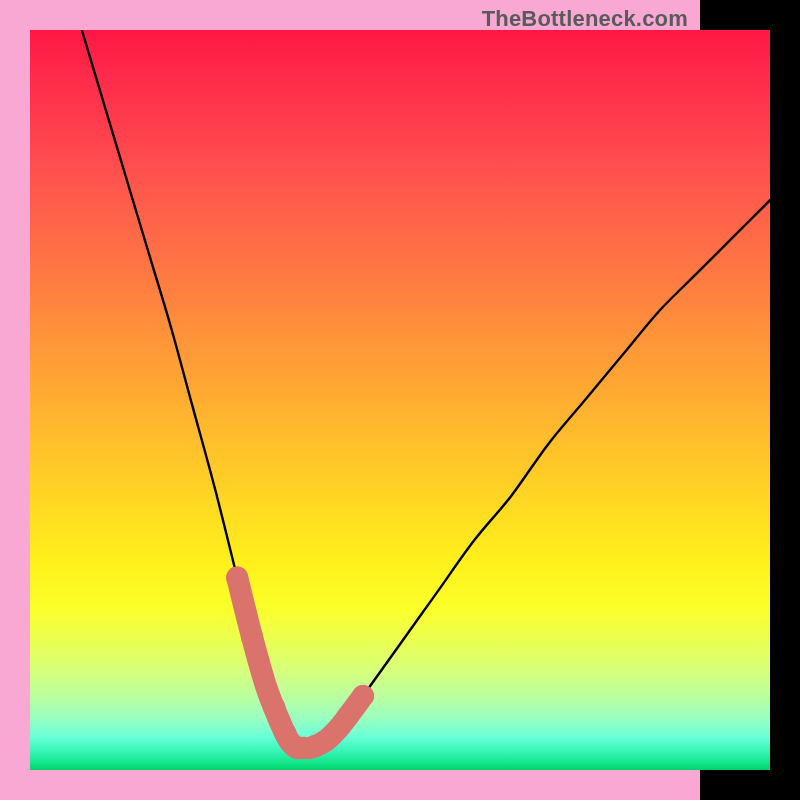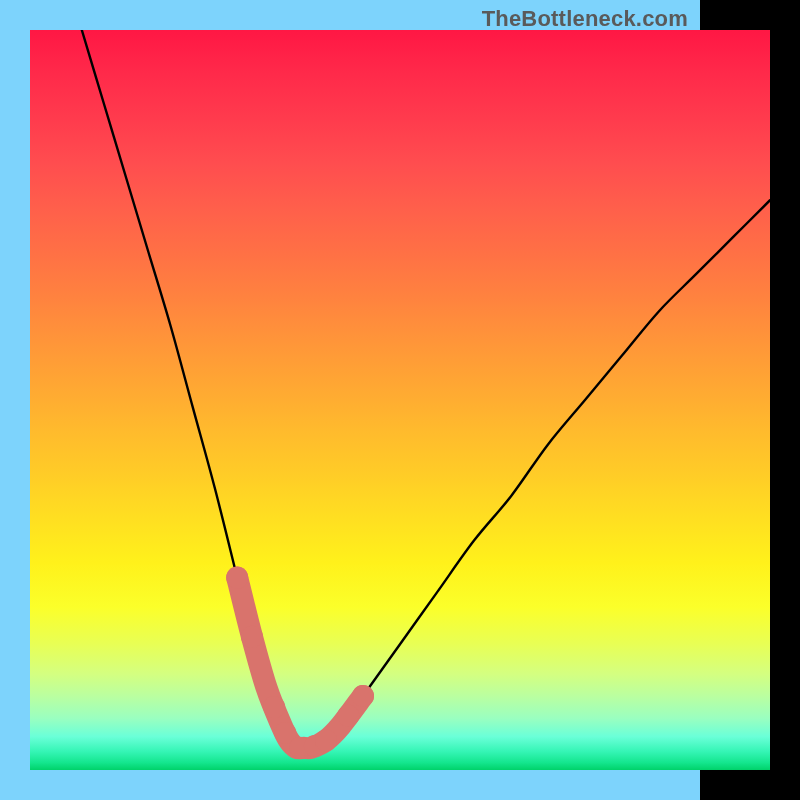--- a/index.html
+++ b/index.html
@@ -7,21 +7,21 @@
     padding: 0;
     width: 800px;
     height: 800px;
     background: #000;
     overflow: hidden;
   }
   .frame {
     position: relative;
     width: 700px;
     height: 800px;
-    background: #7dd3fc;
+    background: #f9a8d4;
   }
   .plot-area {
     position: absolute;
     left: 30px;
     top: 30px;
     width: 740px;
     height: 740px;
     background: linear-gradient(to bottom,
       #ff1744 0%,
       #ff2a4a 6%,

